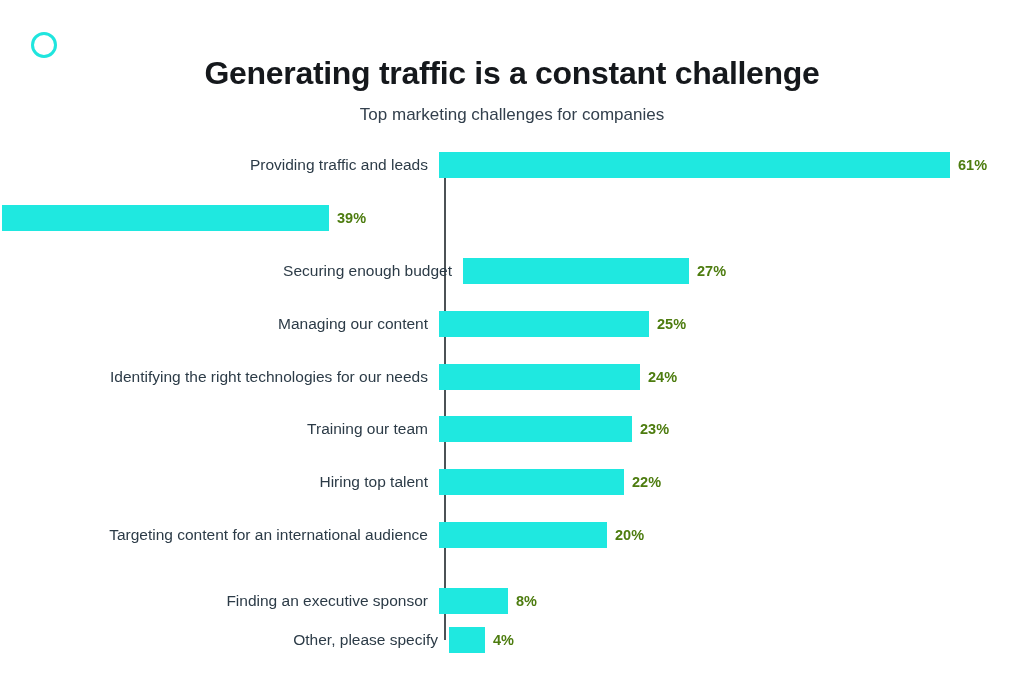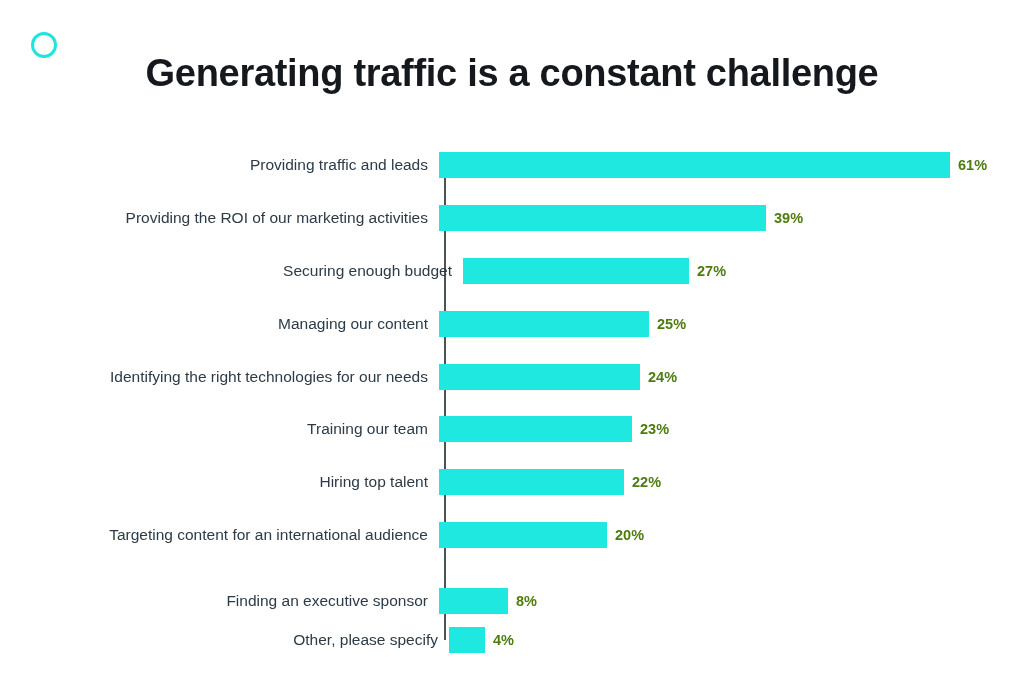--- a/index.html
+++ b/index.html
@@ -36,21 +36,21 @@
   
   #header {
     position: absolute;
     left: 0;
     top: 52px;
     width: 1024px;
     text-align: center;
   }
   #chart-title {
     margin: 0;
-    font-size: 38px;
+    font-size: 32px;
     line-height: 42px;
     font-weight: 700;
     letter-spacing: -0.3px;
     color: #15181c;
     font-family: "Liberation Sans", sans-serif;
   }
   #chart-subtitle {
     margin: 10px 0 0 0;
     font-size: 17px;
     line-height: 22px;
@@ -119,34 +119,34 @@
 </style>
 </head>
 <body>
 
 <div id="page">
 
   <div id="logo-mark"></div>
 
   <div id="header">
     <h1 id="chart-title">Generating traffic is a constant challenge</h1>
+    <p id="chart-subtitle">Top marketing challenges for companies</p>
   </div>
 
   <div id="plot">
     <div id="axis-line"></div>
     <div id="bars-container">
         <div class="bar-row" style="top: 4px;">
           <div class="bar-label">Providing traffic and leads</div>
           <div class="bar-track">
             <div class="bar-fill" style="width: 511px; background: rgb(31, 232, 224);"></div>
             <div class="bar-value">61%</div>
           </div>
         </div>
         <div class="bar-row" style="top: 57px;">
-          <div class="bar-label">Providing the ROI of our marketing activities</div>
           <div class="bar-track">
             <div class="bar-fill" style="width: 327px; background: rgb(31, 232, 224);"></div>
             <div class="bar-value">39%</div>
           </div>
         </div>
         <div class="bar-row" style="top: 110px; padding-left: 24px;">
           <div class="bar-label">Securing enough budget</div>
           <div class="bar-track">
             <div class="bar-fill" style="width: 226px; background: rgb(31, 232, 224);"></div>
             <div class="bar-value">27%</div>

